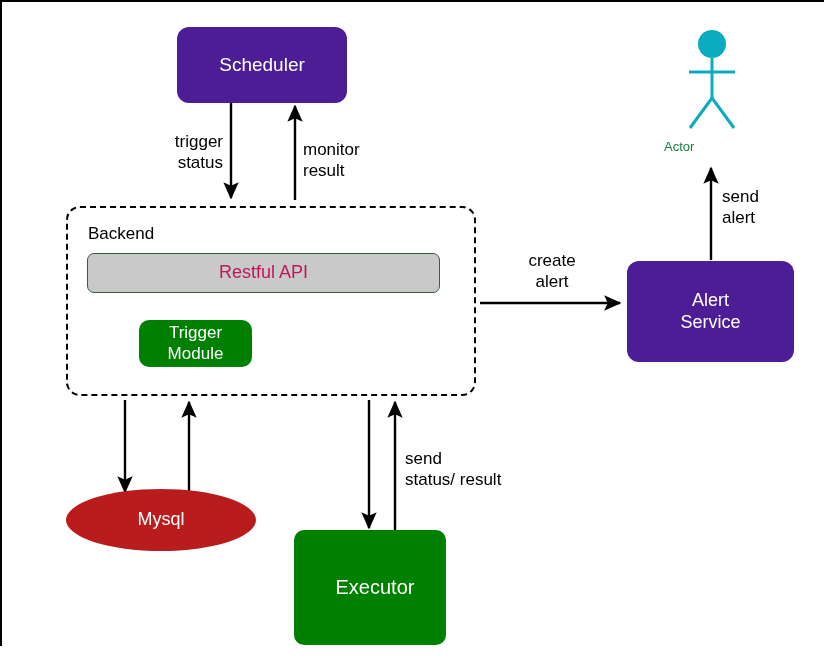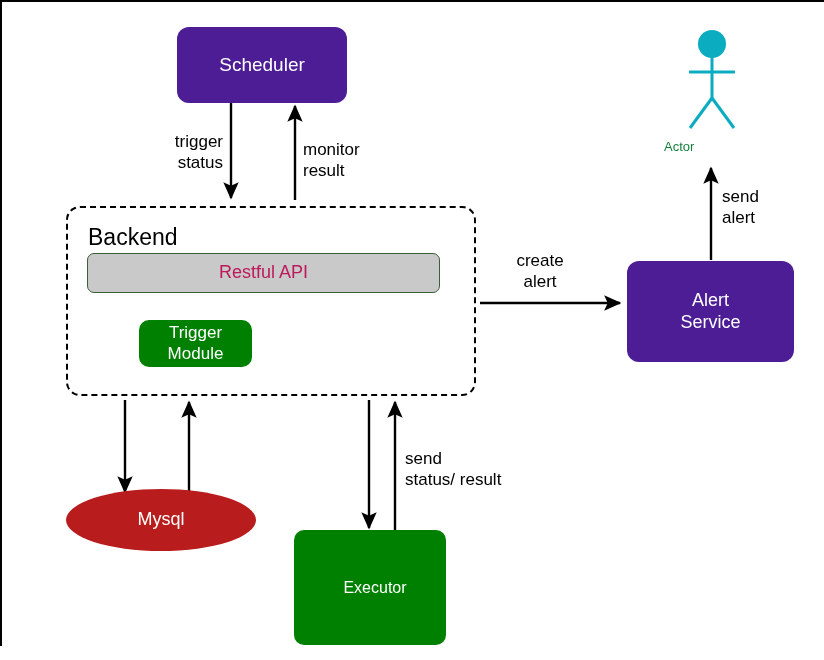--- a/index.html
+++ b/index.html
@@ -55,21 +55,21 @@
   .container-dashed {
     position: absolute;
     box-sizing: border-box;
     border: 2px dashed #000000;
     border-radius: 14px;
     background: transparent;
   }
   .container-title {
     position: absolute;
     color: #000000;
-    font-size: 23px;
+    font-size: 17px;
     white-space: nowrap;
   }
 
   
   .edge-label {
     position: absolute;
     color: #000000;
     font-size: 17px;
     line-height: 1.25;
     white-space: pre-line;
@@ -163,29 +163,29 @@
       <line x1="48" y1="30" x2="48" y2="72" stroke="#0BACC0" stroke-width="3"></line>
       <line x1="25" y1="44" x2="71" y2="44" stroke="#0BACC0" stroke-width="3"></line>
       <line x1="48" y1="70" x2="26" y2="100" stroke="#0BACC0" stroke-width="3"></line>
       <line x1="48" y1="70" x2="70" y2="100" stroke="#0BACC0" stroke-width="3"></line>
     </svg>
   </div>
   <div class="actor-label" style="left:664px; top:139px; width:96px;">Actor</div>
 
   <div class="node ellipse" style="left:66px; top:489px; width:190px; height:62px; font-size:18px;">Mysql</div>
 
-  <div class="node green" style="left:294px; top:530px; width:152px; height:115px; font-size:16px;padding-left:10px;">Executor</div>
+  <div class="node green" style="left:294px; top:530px; width:152px; height:115px; font-size:20px;padding-left:10px;">Executor</div>
 
   <div class="edge-label left-al" style="left:108px; top:131px; width:115px;">trigger
 status</div>
 
   <div class="edge-label right-al" style="left:303px; top:139px; width:120px;">monitor
 result</div>
 
-  <div class="edge-label" style="left:490px; top:250px; width:100px;text-align:center;">create
+  <div class="edge-label" style="left:502px; top:250px; width:100px;text-align:center;">create
 alert</div>
 
   <div class="edge-label right-al" style="left:722px; top:186px; width:80px;">send
 alert</div>
 
 
   <div class="edge-label right-al" style="left:405px; top:448px; width:150px;">send
 status/ result</div>
 
 </div>

